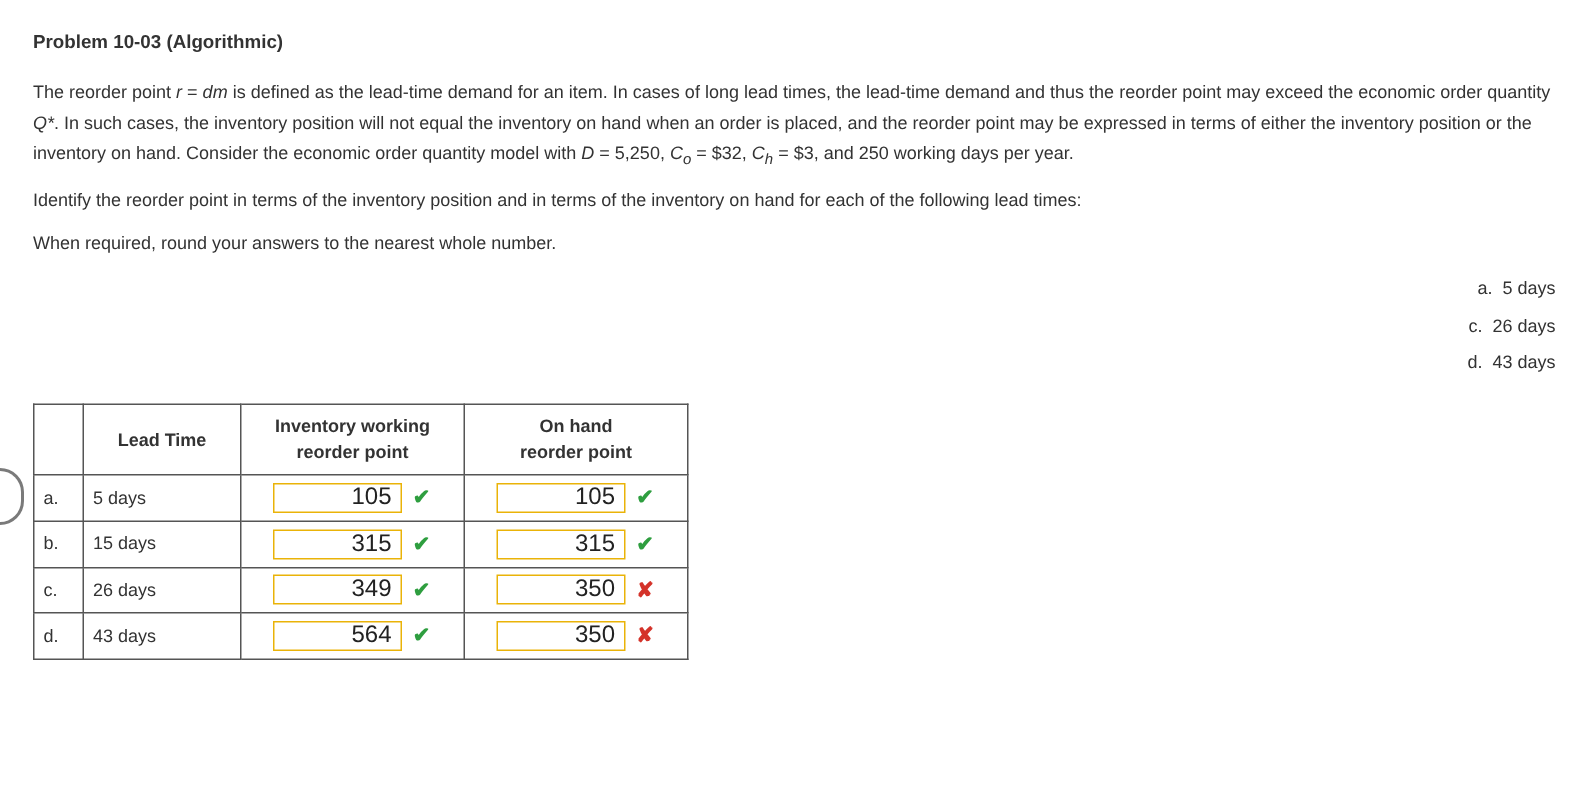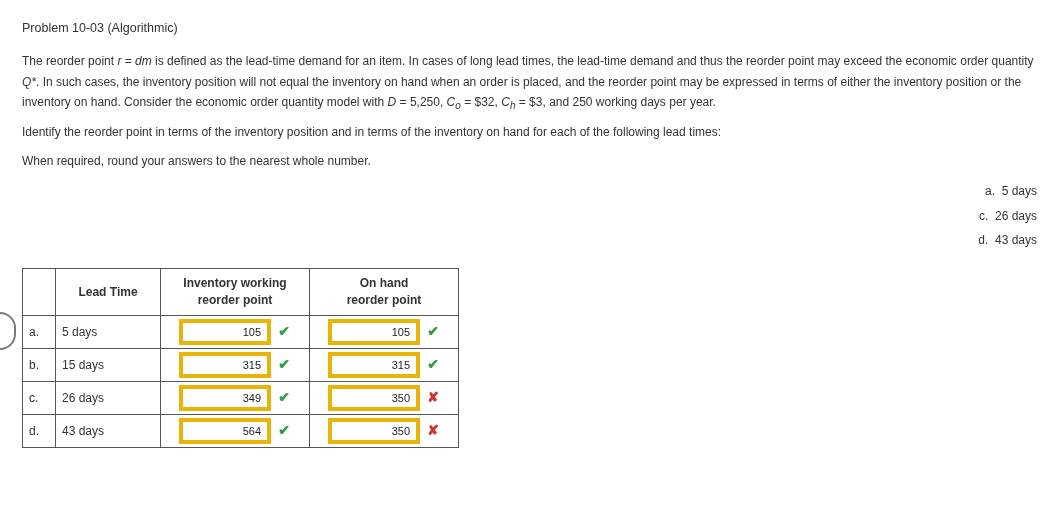--- a/index.html
+++ b/index.html
@@ -5,21 +5,21 @@
   body {
     font-family: Verdana, Geneva, sans-serif;
     font-size: 12px;
     color: #333;
     margin: 0;
     padding: 18px 22px;
     line-height: 1.7;
     background: #fff;
   }
   .title {
-    font-weight: normal;
+    font-weight: bold;
     font-size: 12.5px;
     margin-bottom: 12px;
   }
   .para {
     margin: 8px 0;
   }
   .italic { font-style: italic; }
   .sub { vertical-align: sub; font-size: 10px; }
   .options {
     margin: 10px 0 18px 6px;
@@ -60,28 +60,28 @@
     text-align: center;
   }
   .valwrap {
     display: flex;
     align-items: center;
     justify-content: center;
     gap: 6px;
   }
   .valbox {
     display: inline-block;
-    border: 4px solid #eab308;
+    border: 1px solid #eab308;
     background: #fff;
     width: 72px;
     height: 18px;
     line-height: 18px;
     text-align: right;
     padding: 0 6px;
-    font-size: 11px;
+    font-size: 16px;
     color: #222;
   }
   .mark {
     font-weight: bold;
     font-size: 14px;
     width: 14px;
     display: inline-block;
     text-align: center;
   }
   .mark.correct { color: #2e9e3f; }

